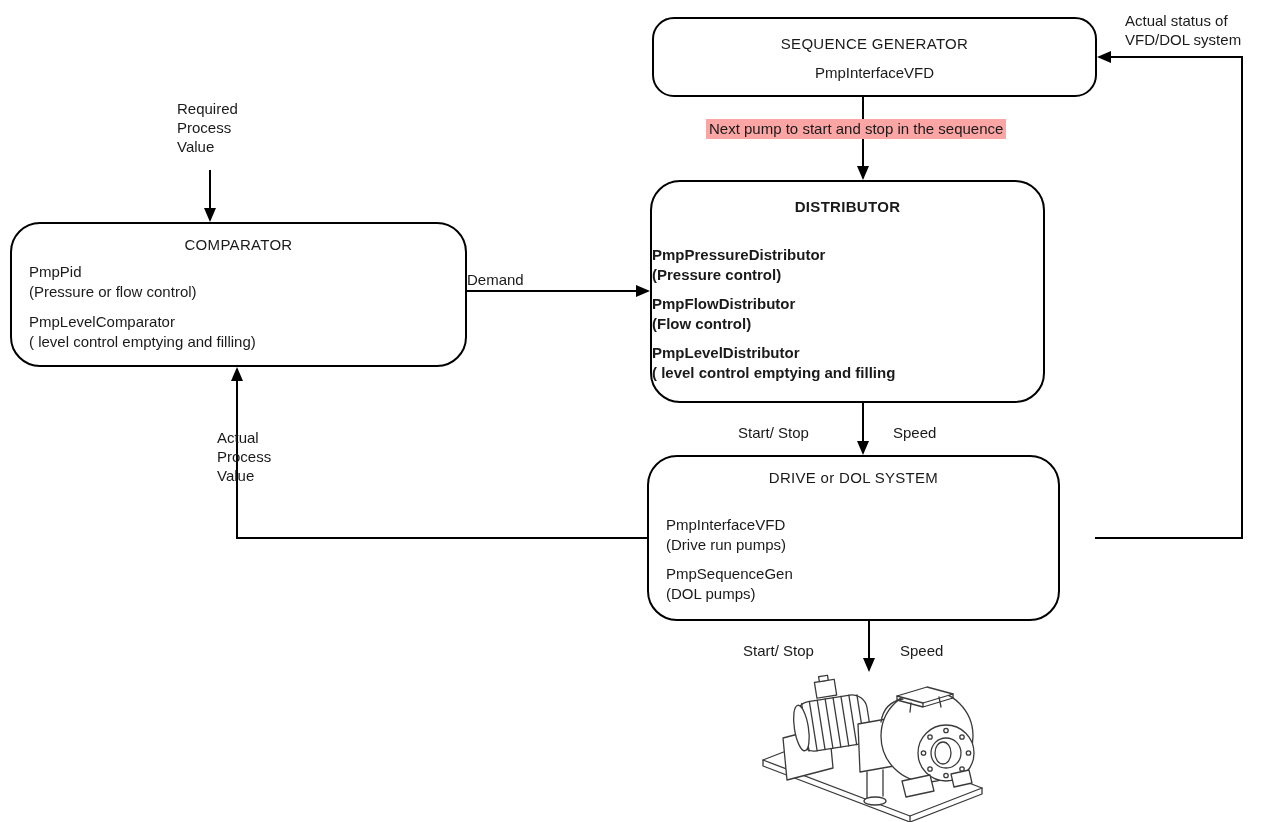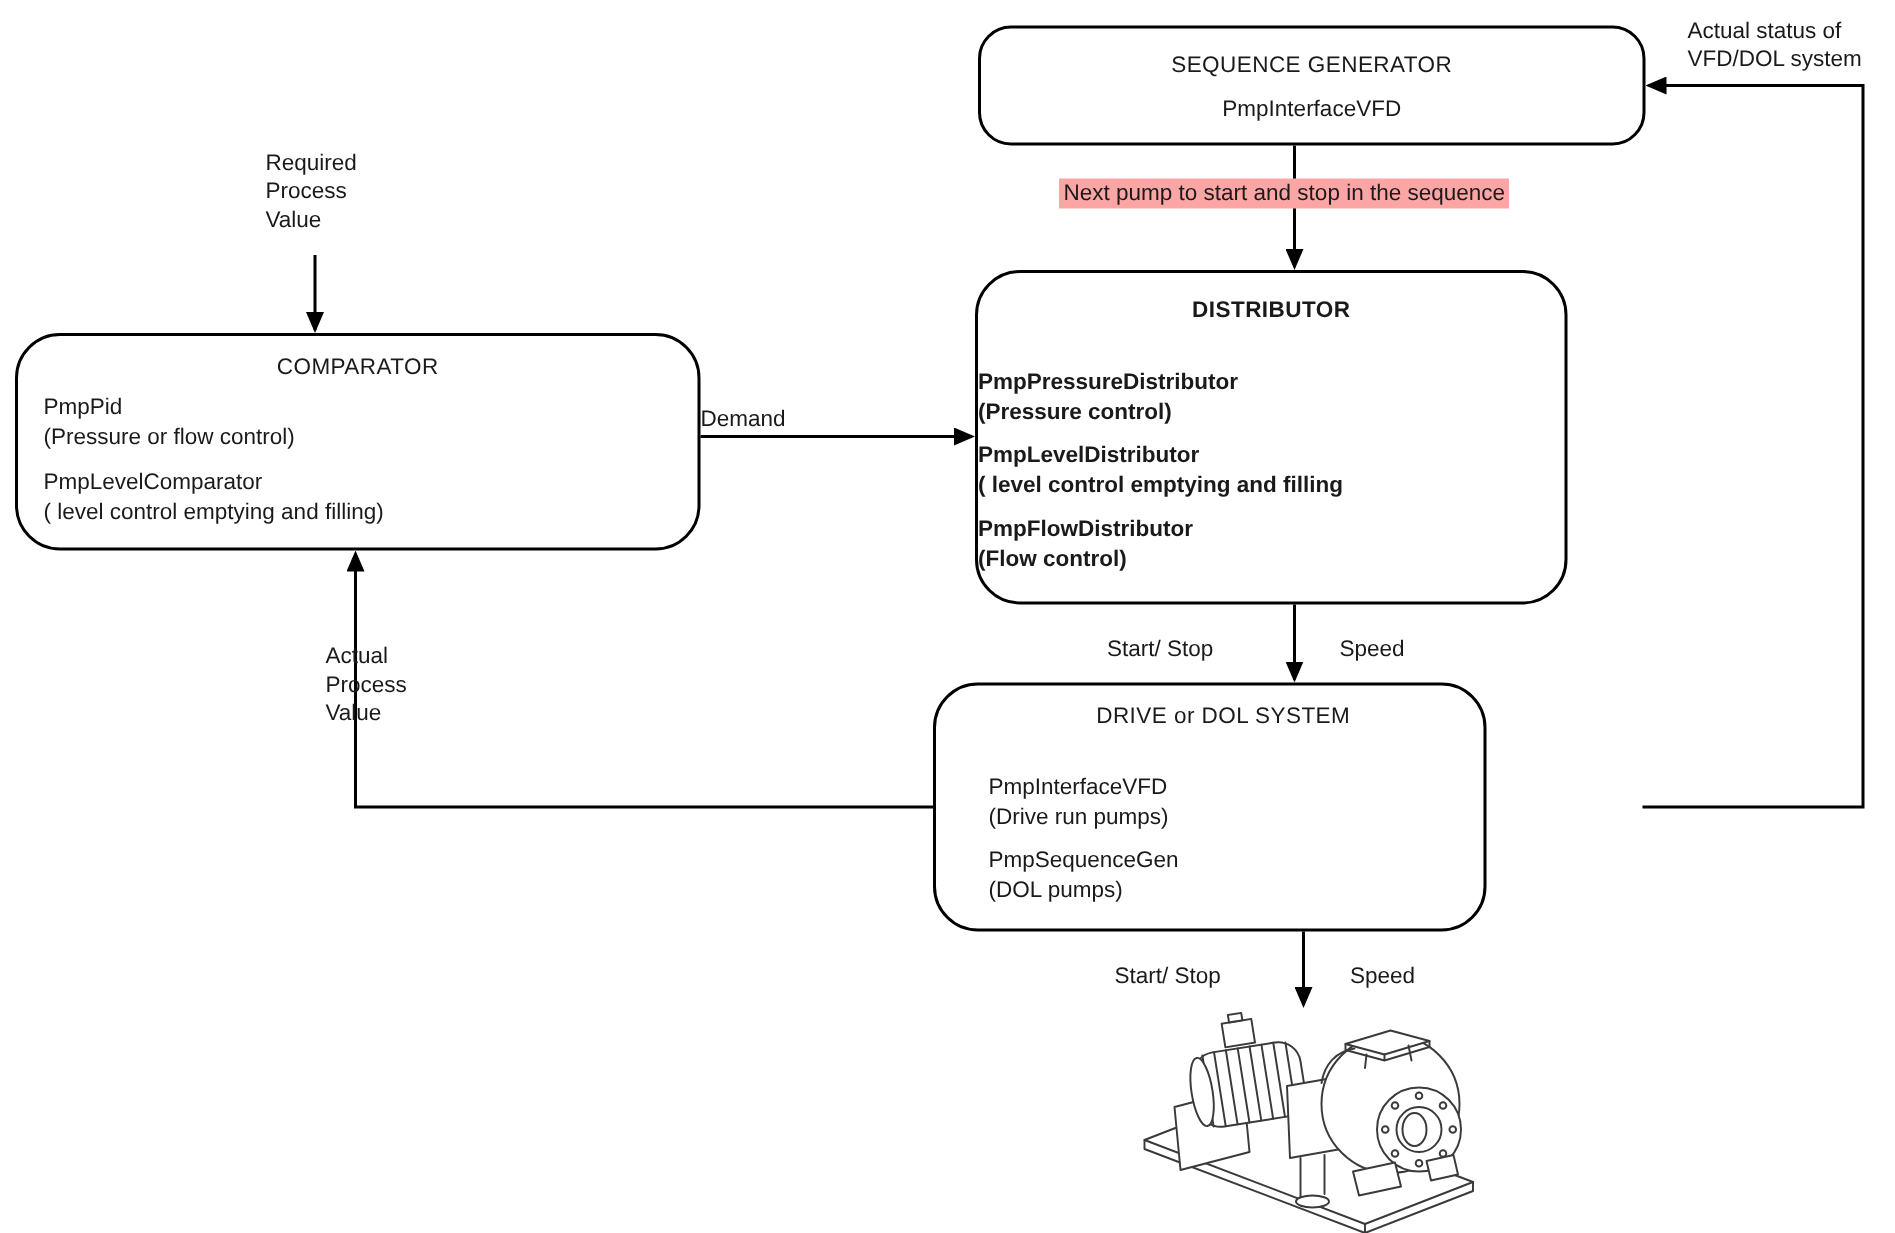--- a/index.html
+++ b/index.html
@@ -80,30 +80,30 @@
     </div>
   </div>
 
   <div class="box box--distributor" style="left:650px;top:180px;width:395px;height:223px;font-weight:bold;">
     <div class="box-title">DISTRIBUTOR</div>
     <div class="pair pair--first-d">
       <div>PmpPressureDistributor</div>
       <div>(Pressure control)</div>
     </div>
     <div class="pair">
+      <div>PmpFlowDistributor</div>
+      <div>(Flow control)</div>
+    </div>
+    <div class="pair">
       <div>PmpLevelDistributor</div>
       <div>( level control emptying and filling</div>
     </div>
-    <div class="pair">
-      <div>PmpFlowDistributor</div>
-      <div>(Flow control)</div>
-    </div>
   </div>
 
-  <div class="box box--drive" style="left:622px;top:455px;width:369px;height:166px;padding-left:18px;">
+  <div class="box box--drive" style="left:647px;top:455px;width:413px;height:166px;">
     <div class="box-title">DRIVE or DOL SYSTEM</div>
     <div class="pair pair--first-dr">
       <div>PmpInterfaceVFD</div>
       <div>(Drive run pumps)</div>
     </div>
     <div class="pair">
       <div>PmpSequenceGen</div>
       <div>(DOL pumps)</div>
     </div>
   </div>

